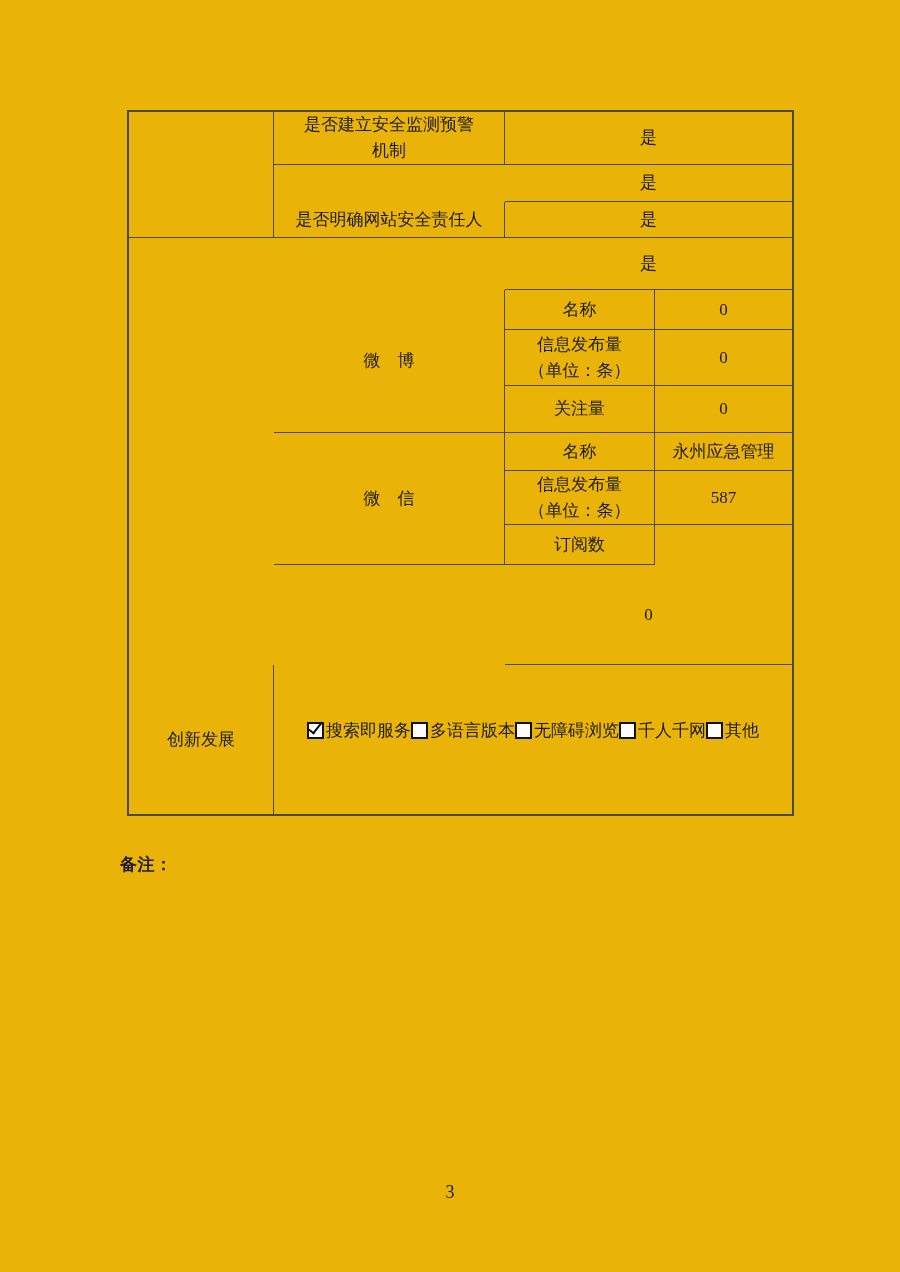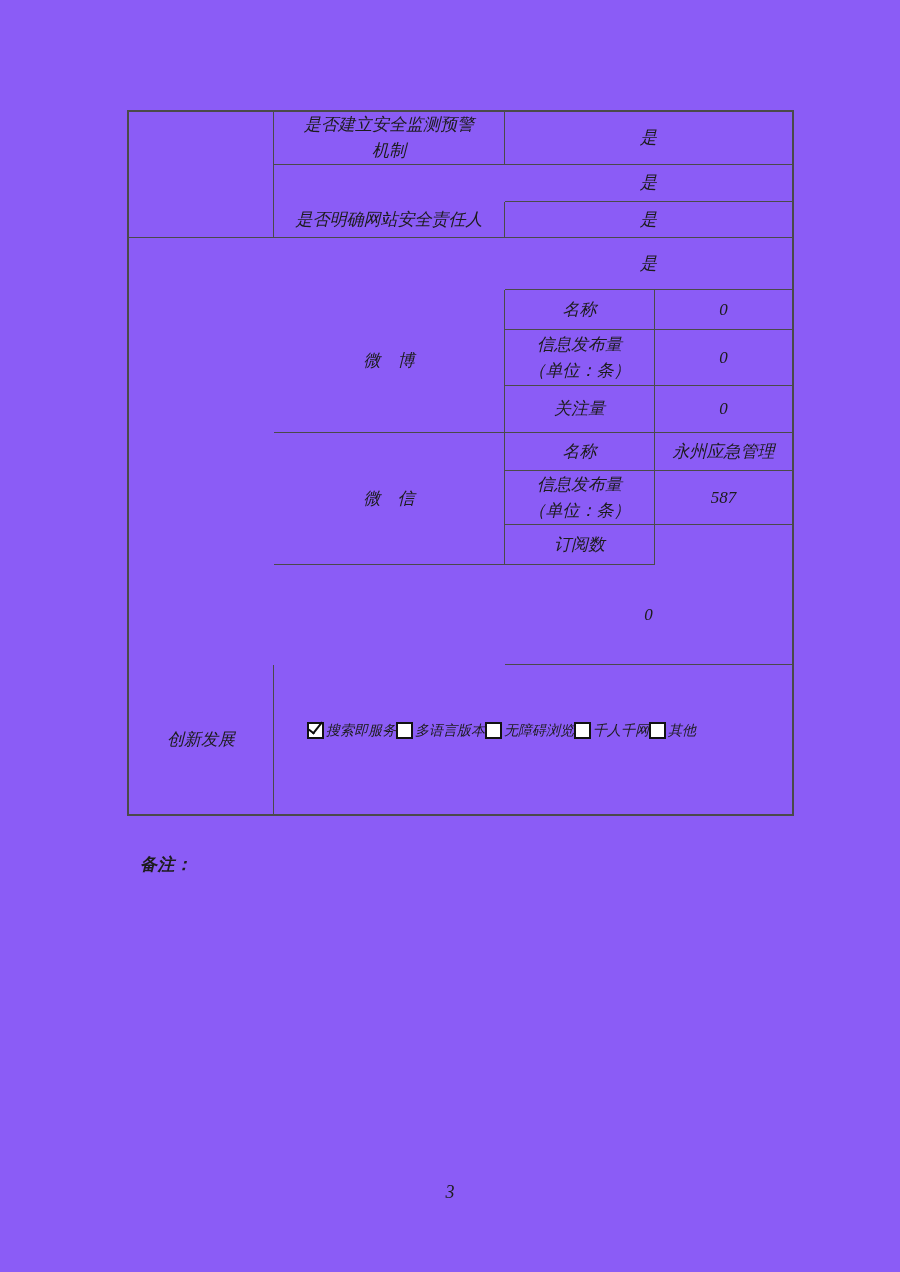--- a/index.html
+++ b/index.html
@@ -1,23 +1,22 @@
 <!DOCTYPE html>
 <html><head>
 <meta charset="utf-8">
 <style>
   html,body{margin:0;padding:0;background:#ffffff;}
   .page{
     position:relative;
     width:900px;height:1272px;
-    background:#8b5cf6;
+    background:#eab308;
     font-family:"Liberation Serif","DejaVu Serif",serif;
     color:#1c1c1c;
     overflow:hidden;
-    font-style:italic;
   }
   .report-table{
     position:absolute;left:127px;top:110px;
     display:grid;
     grid-template-columns:145px 231px 150px 137px;
     grid-template-rows:53px 37px 36px 52px 40px 56px 47px 38px 54px 40px 100px 149px;
     border:2px solid #4a4a4a;
   }
   .cell{
     border-right:1px solid #4a4a4a;
@@ -33,21 +32,21 @@
   .no-b{border-bottom:none;}
   .pre{white-space:pre-line;}
   .innovation-content{
     justify-content:flex-start;
     padding-left:33px;
   }
   .innovation-line{
     position:relative;top:-9px;
     display:flex;align-items:center;
     white-space:nowrap;
-    font-size:14px;
+    font-size:17px;
   }
   .cb-item{display:inline-flex;align-items:center;}
   .cb-box{
     position:relative;
     display:inline-block;
     width:13px;height:13px;
     border:2px solid #121212;
     margin-right:2px;
     background:#ffffff;
   }
@@ -56,21 +55,20 @@
     left:3px;top:-5px;
     width:5px;height:13px;
     border-right:2.5px solid #0a0a0a;
     border-bottom:2.5px solid #0a0a0a;
     transform:rotate(38deg);
   }
   .remarks{
     position:absolute;left:120px;top:853px;
     font-size:17px;font-weight:bold;
     letter-spacing:0.5px;
-    margin-left:20px;
   }
   .page-number{
     position:absolute;left:0;top:1182px;
     width:900px;text-align:center;
     font-size:18px;
   }
 </style>
 </head>
 <body>
 

